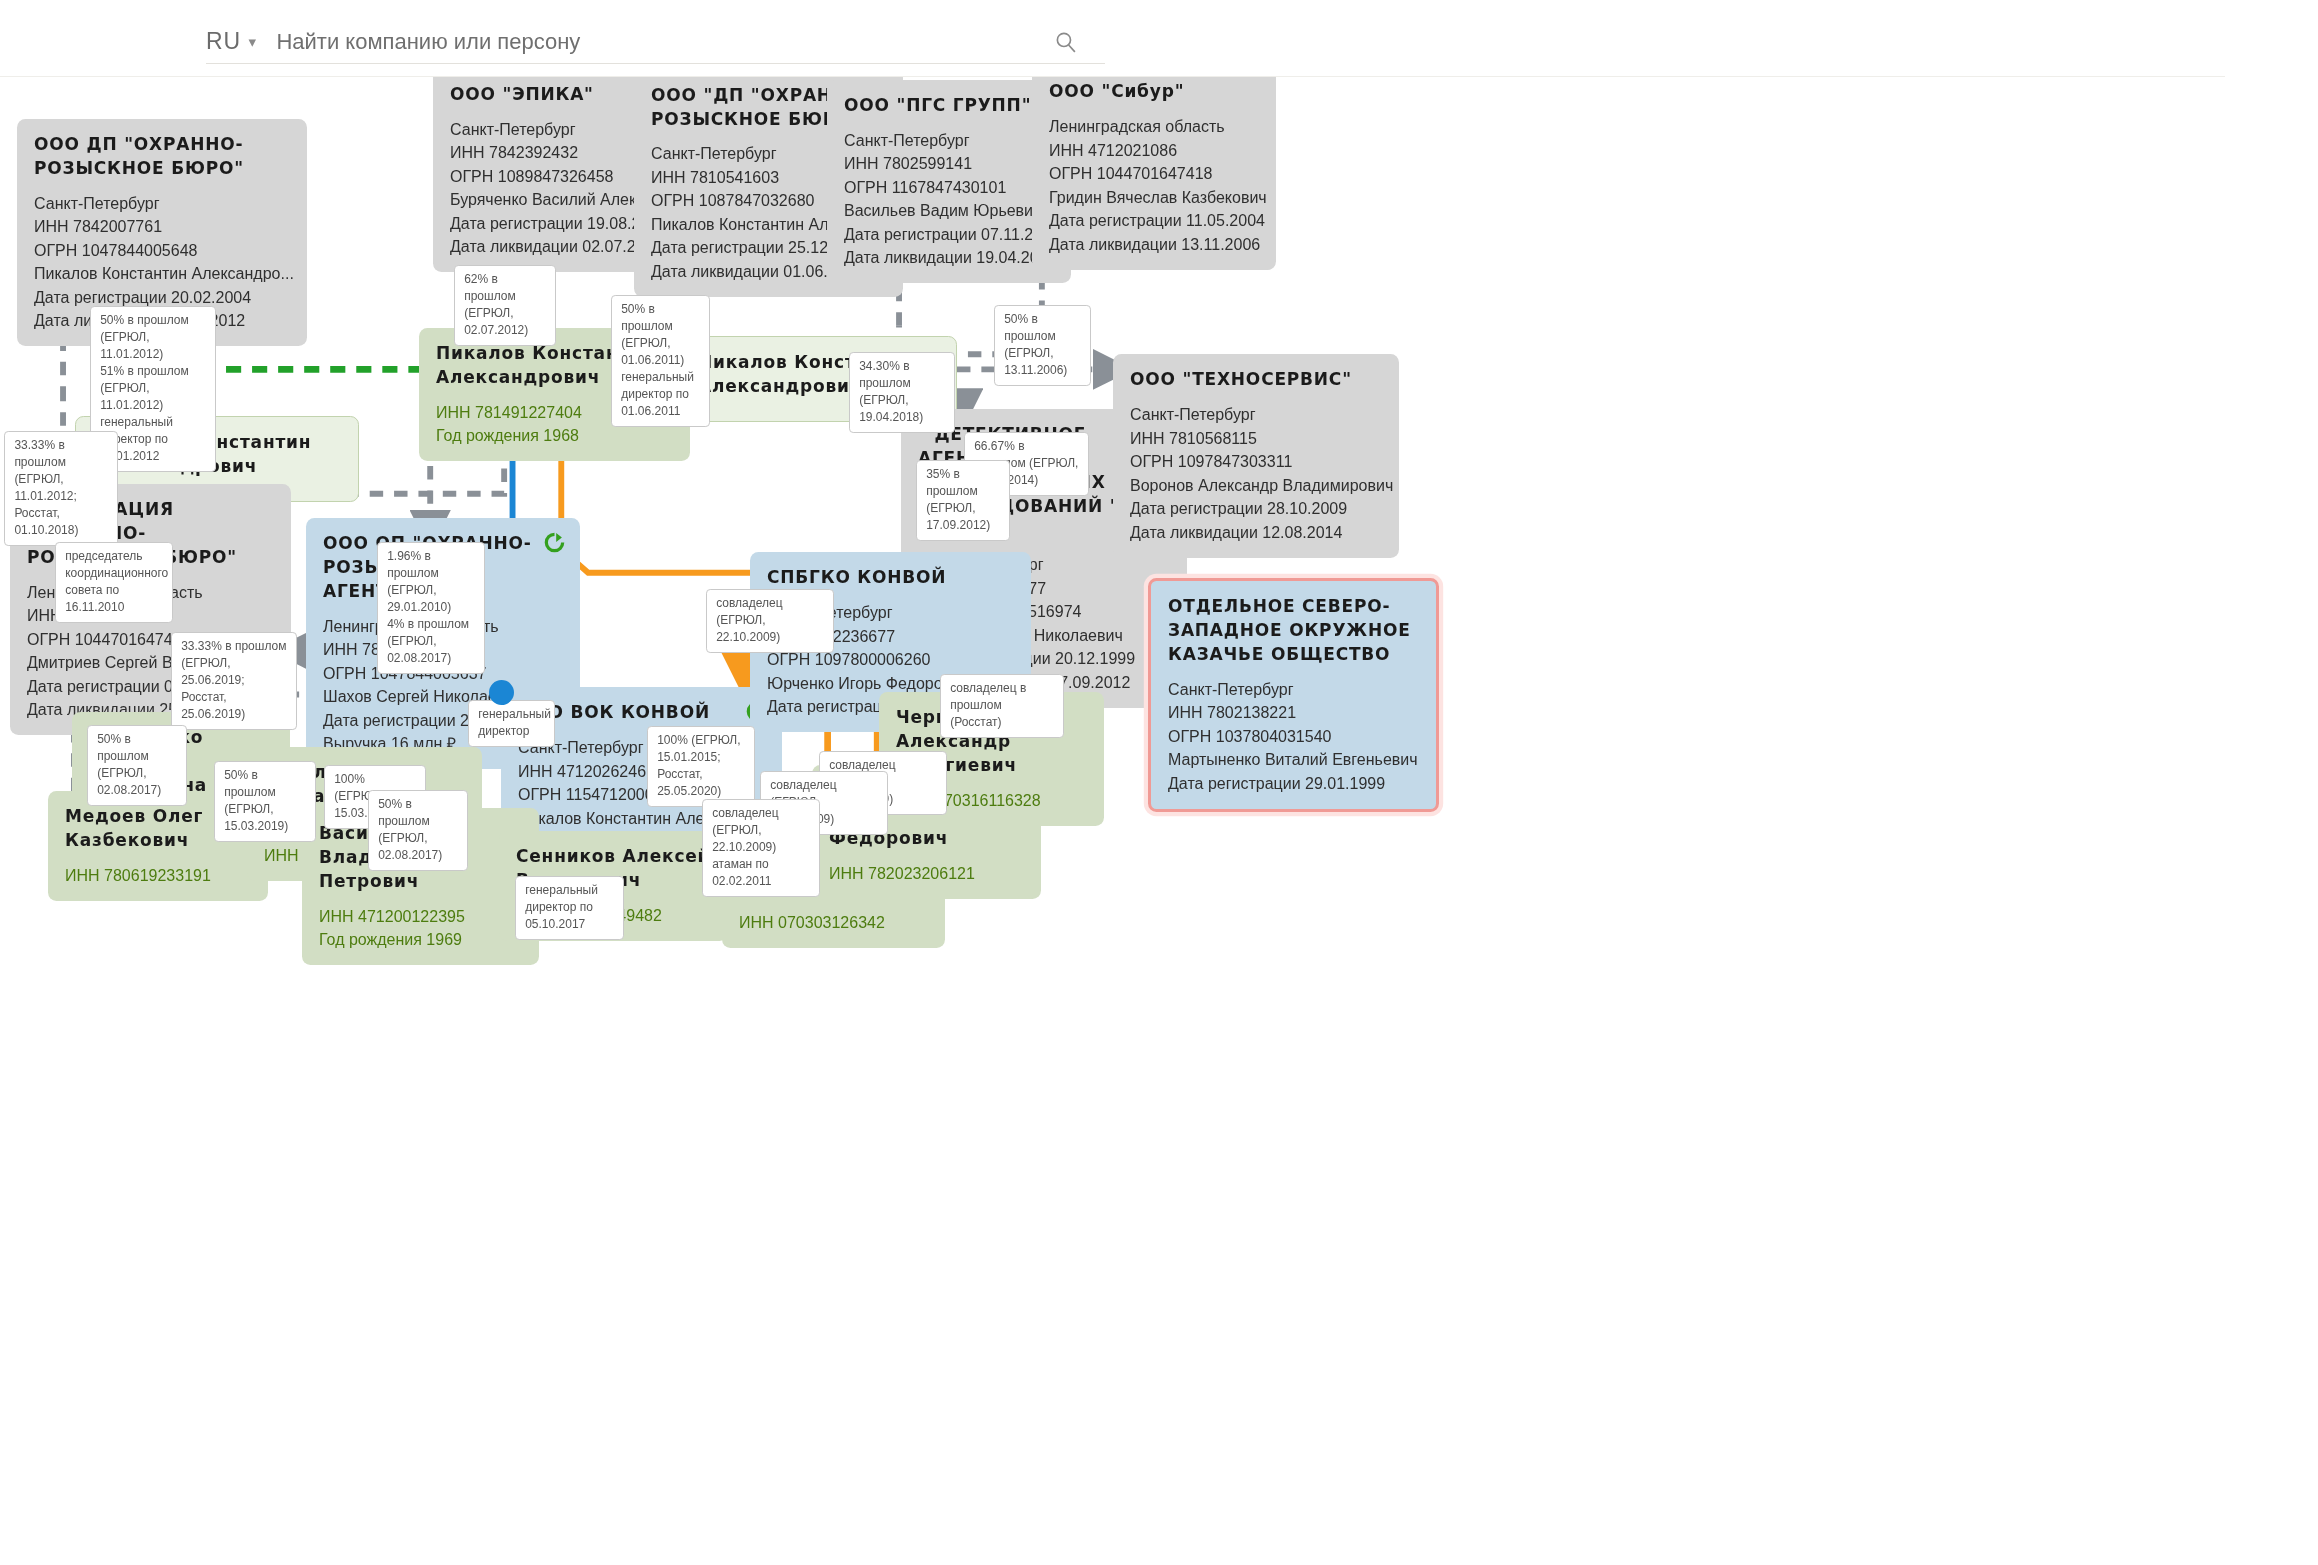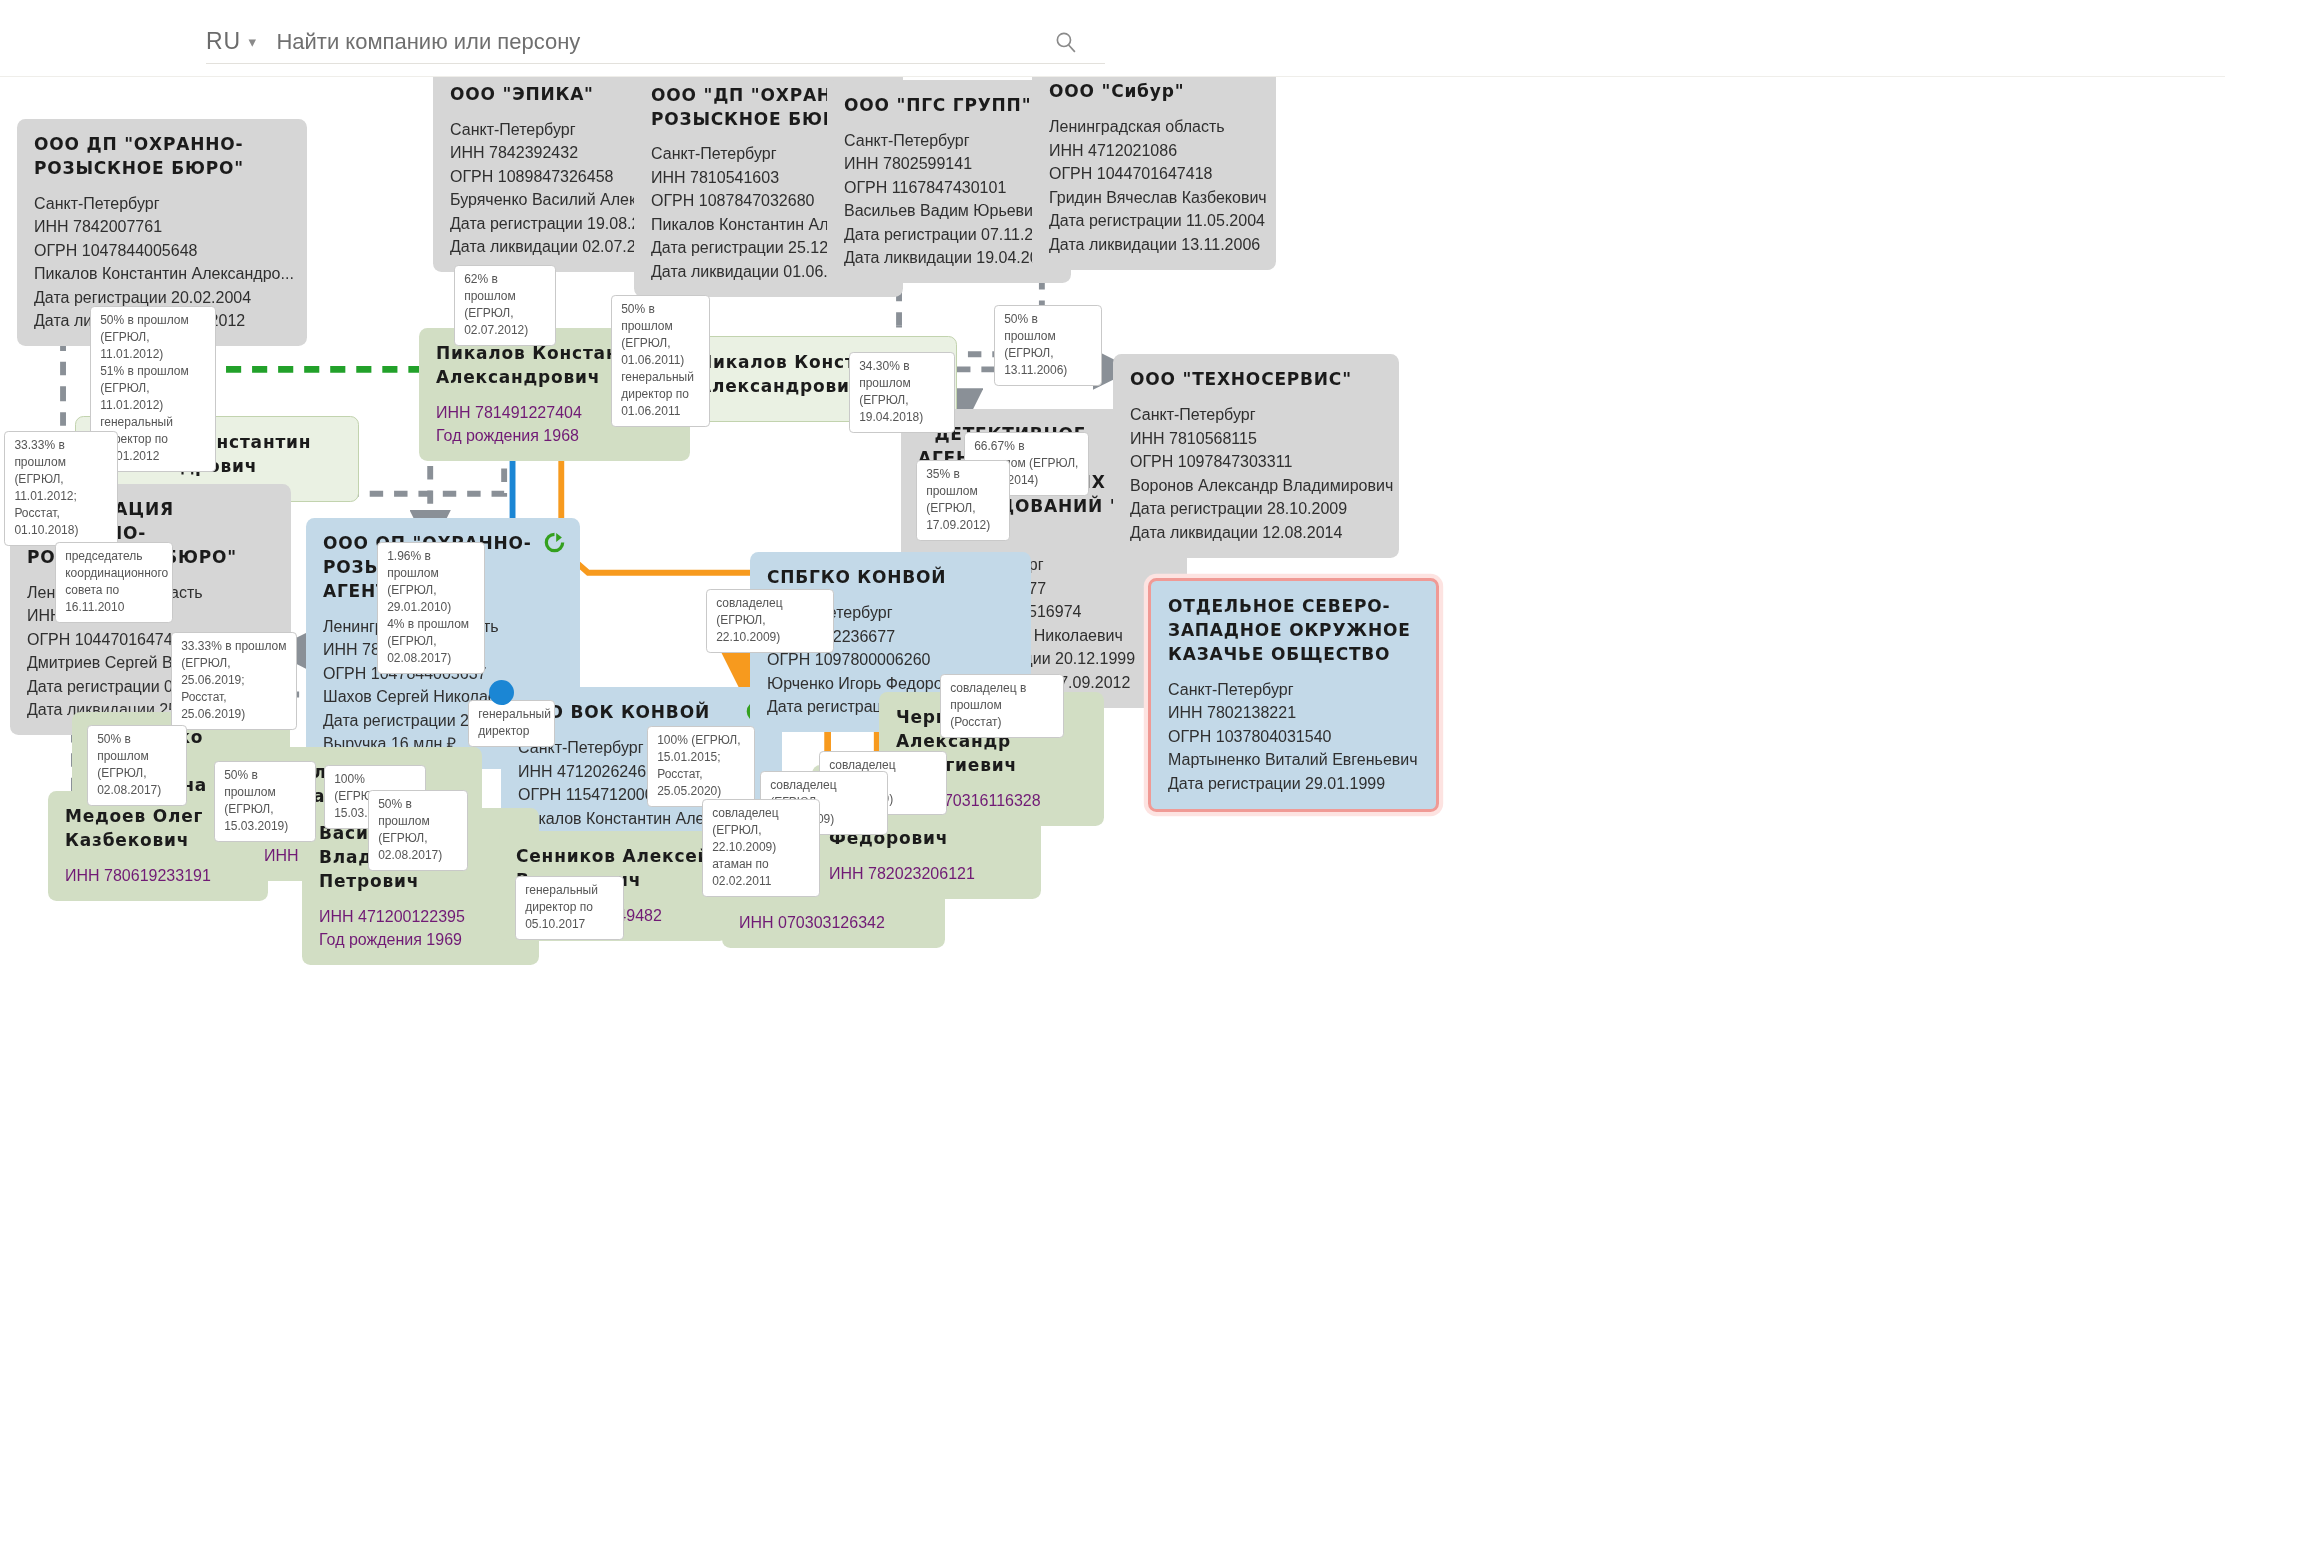--- a/index.html
+++ b/index.html
@@ -46,21 +46,21 @@
   .node.person-light{ background:#eaf1e3; border:1.7px solid #c2d3ae; }
   .node .title{
     font-family:"DejaVu Sans", sans-serif;
     font-weight:bold; font-size:17px; color:#1b1b1b;
     letter-spacing:0.8px; line-height:1.40; margin-bottom:11px;
   }
   .node .title.tight{ margin-bottom:9.2px; }
   .node .row{
     font-size:16px; color:#2f2f2f; line-height:1.47; white-space:nowrap;
   }
-  .node.person .row, .node.person-light .row{ color:#701a75; }
+  .node.person .row, .node.person-light .row{ color:#4d7c0f; }
   .node.highlight{
     border:3.4px solid #f09a95; background:#c3d9e8;
     box-shadow:0 0 0 4.2px #fde3e1;
     margin-top:7px;
   }
   .sber{
     position:absolute; right:13.4px; top:11.8px; width:25px; height:25px;
   }
   .dot-blue{
     position:absolute; width:25px; height:25px; border-radius:50%;
@@ -354,21 +354,21 @@
 Георгиевич</div>
       <div class="row">ИНН 470316116328</div>
     </div>
     <div class="elabel" style="left: 90px; top: 229px; width: 126px;">50% в прошлом (ЕГРЮЛ, 11.01.2012)
 51% в прошлом (ЕГРЮЛ, 11.01.2012)
 генеральный директор по 11.01.2012</div>
     <div class="elabel" style="left: 454px; top: 188px; width: 102px;">62% в прошлом (ЕГРЮЛ, 02.07.2012)</div>
     <div class="elabel" style="left: 611px; top: 218px; width: 99px;">50% в прошлом (ЕГРЮЛ, 01.06.2011)
 генеральный директор по 01.06.2011</div>
     <div class="elabel" style="left: 849px; top: 239px; width: 106px; margin-top: 36px;">34.30% в прошлом (ЕГРЮЛ, 19.04.2018)</div>
-    <div class="elabel" style="left: 994px; top: 228px; width: 108px;">50% в прошлом (ЕГРЮЛ, 13.11.2006)</div>
+    <div class="elabel" style="left: 994px; top: 228px; width: 97px;">50% в прошлом (ЕГРЮЛ, 13.11.2006)</div>
     <div class="elabel" style="left: 4.2px; top: 354px; width: 114px;">33.33% в прошлом (ЕГРЮЛ, 11.01.2012; Росстат, 01.10.2018)</div>
     <div class="elabel" style="left: 964px; top: 355px; width: 125px;">66.67% в прошлом (ЕГРЮЛ, 06.02.2014)</div>
     <div class="elabel" style="left: 916px; top: 383px; width: 94px;">35% в прошлом (ЕГРЮЛ, 17.09.2012)</div>
     <div class="elabel" style="left: 55px; top: 465px; width: 118px;">председатель координационного совета по 16.11.2010</div>
     <div class="elabel" style="left: 377px; top: 465px; width: 108px;">1.96% в прошлом (ЕГРЮЛ, 29.01.2010)
 4% в прошлом (ЕГРЮЛ, 02.08.2017)</div>
     <div class="elabel" style="left: 171px; top: 555px; width: 126px;">33.33% в прошлом (ЕГРЮЛ, 25.06.2019; Росстат, 25.06.2019)</div>
     <div class="elabel" style="left: 706px; top: 512px; width: 128px;">совладелец (ЕГРЮЛ, 22.10.2009)</div>
     <div class="elabel" style="left: 468px; top: 623px; width: 87px;">генеральный директор</div>
     <div class="elabel" style="left: 940px; top: 597px; width: 124px;">совладелец в прошлом (Росстат)</div>

